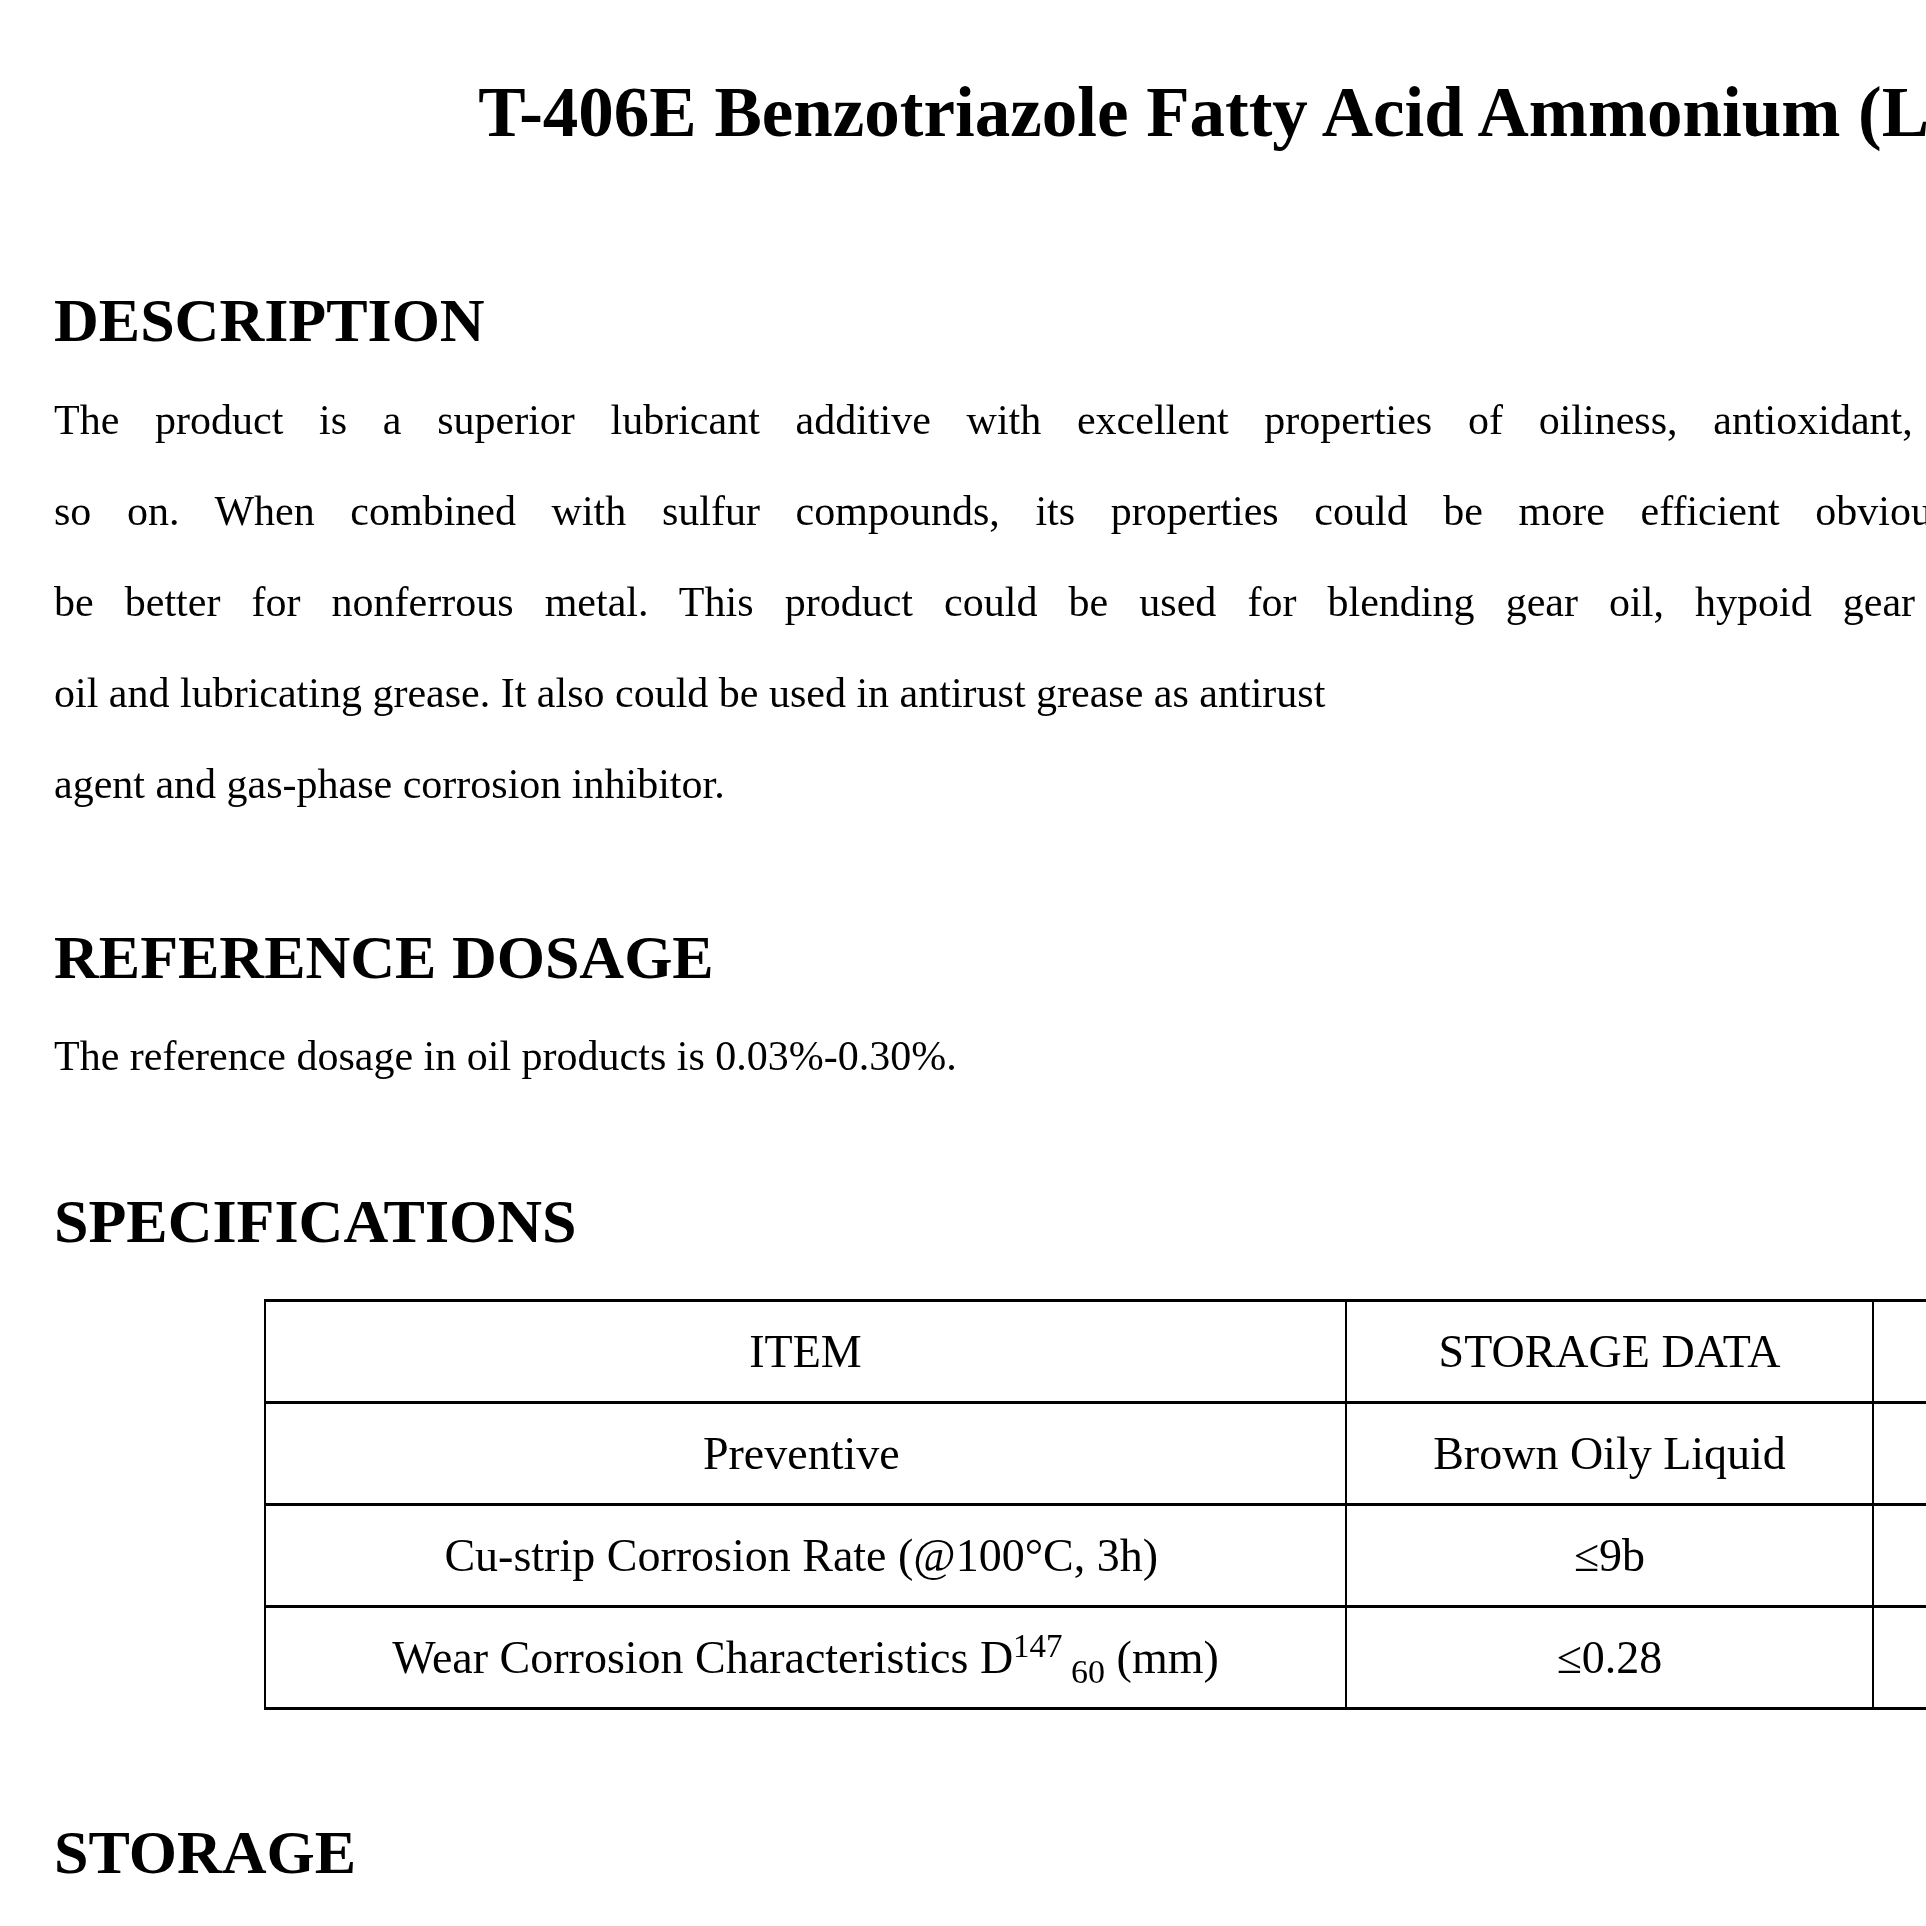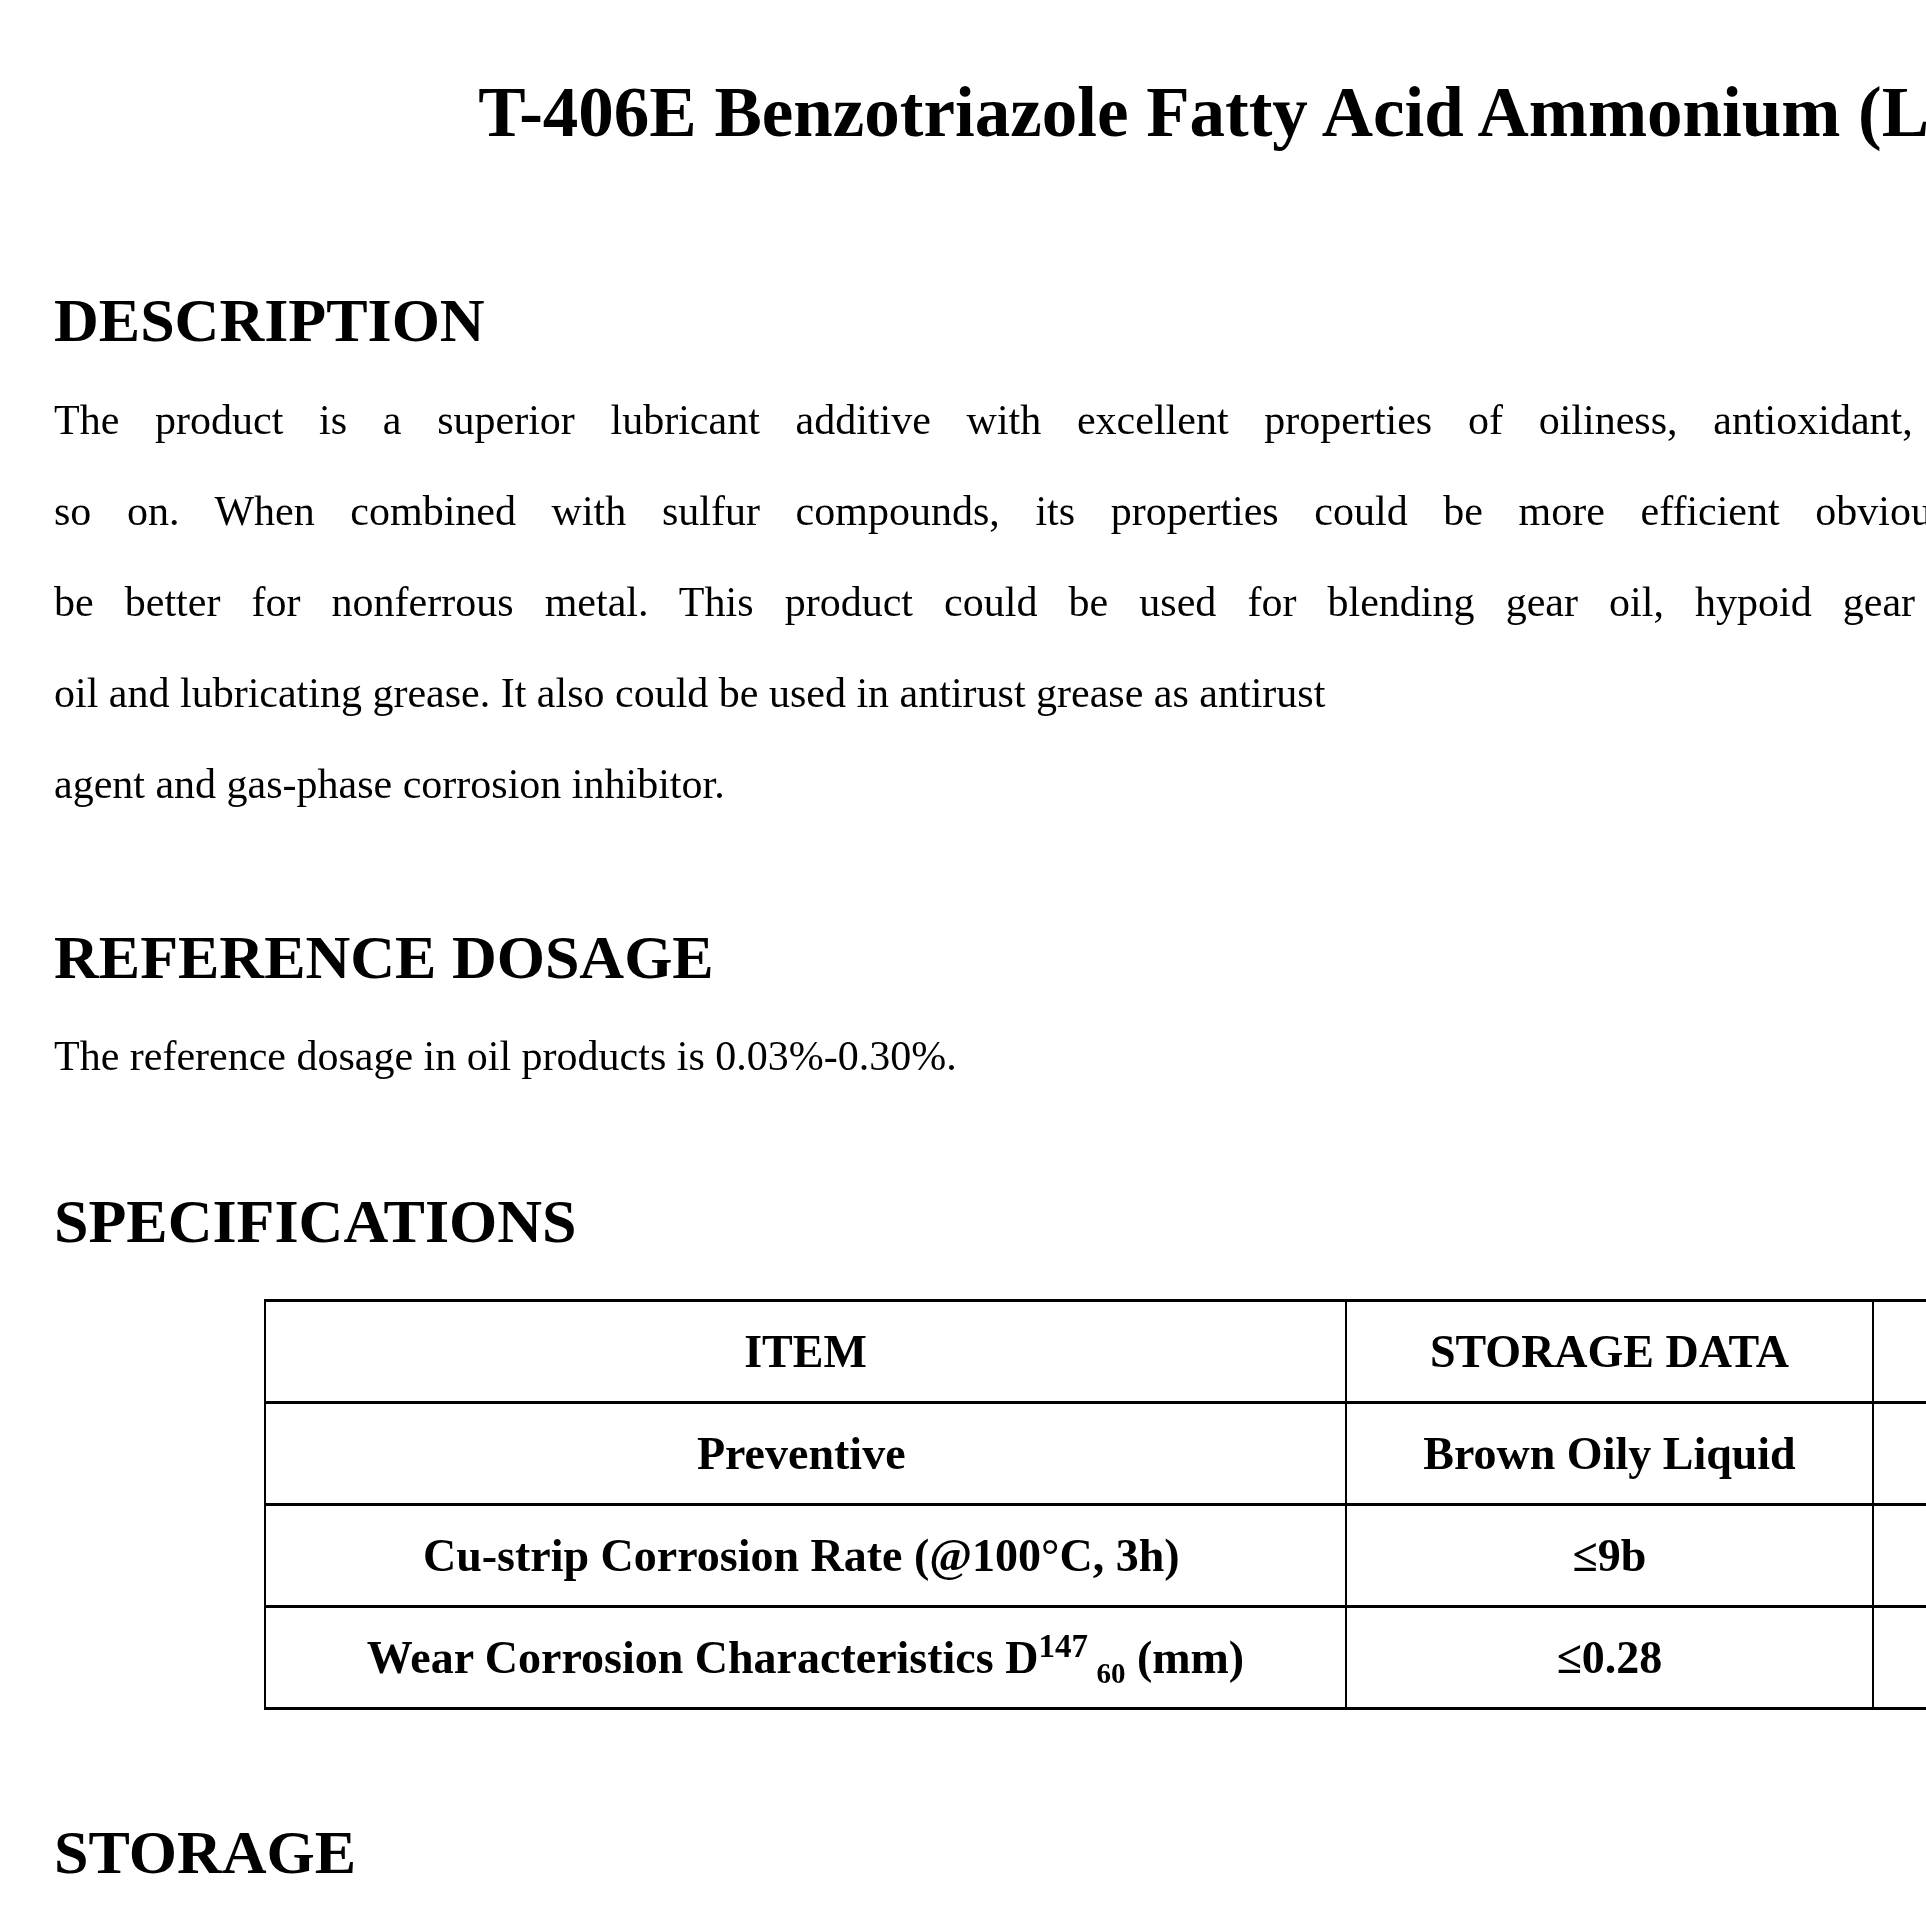--- a/index.html
+++ b/index.html
@@ -60,32 +60,32 @@
     font-size: 46px;
   }
   .spec-table th, .spec-table td {
     border-top: 3.9px solid #000;
     border-bottom: 3.9px solid #000;
     border-left: 2.3px solid #000;
     border-right: 2.3px solid #000;
     height: 99px;
     text-align: center;
     vertical-align: middle;
-    font-weight: bold;
+    font-weight: normal;
     padding: 0 24px;
     overflow: hidden;
   }
   .sup {
     vertical-align: super;
     font-size: 33px;
     line-height: 0;
   }
   .sub {
     vertical-align: sub;
-    font-size: 29px;
+    font-size: 34px;
     line-height: 0;
     margin-left: 8.5px;
   }
 </style>
 </head>
 <body>
 
 <main class="page">
 
   <h1 class="title">T-406E Benzotriazole Fatty Acid Ammonium (Liquid)</h1>

